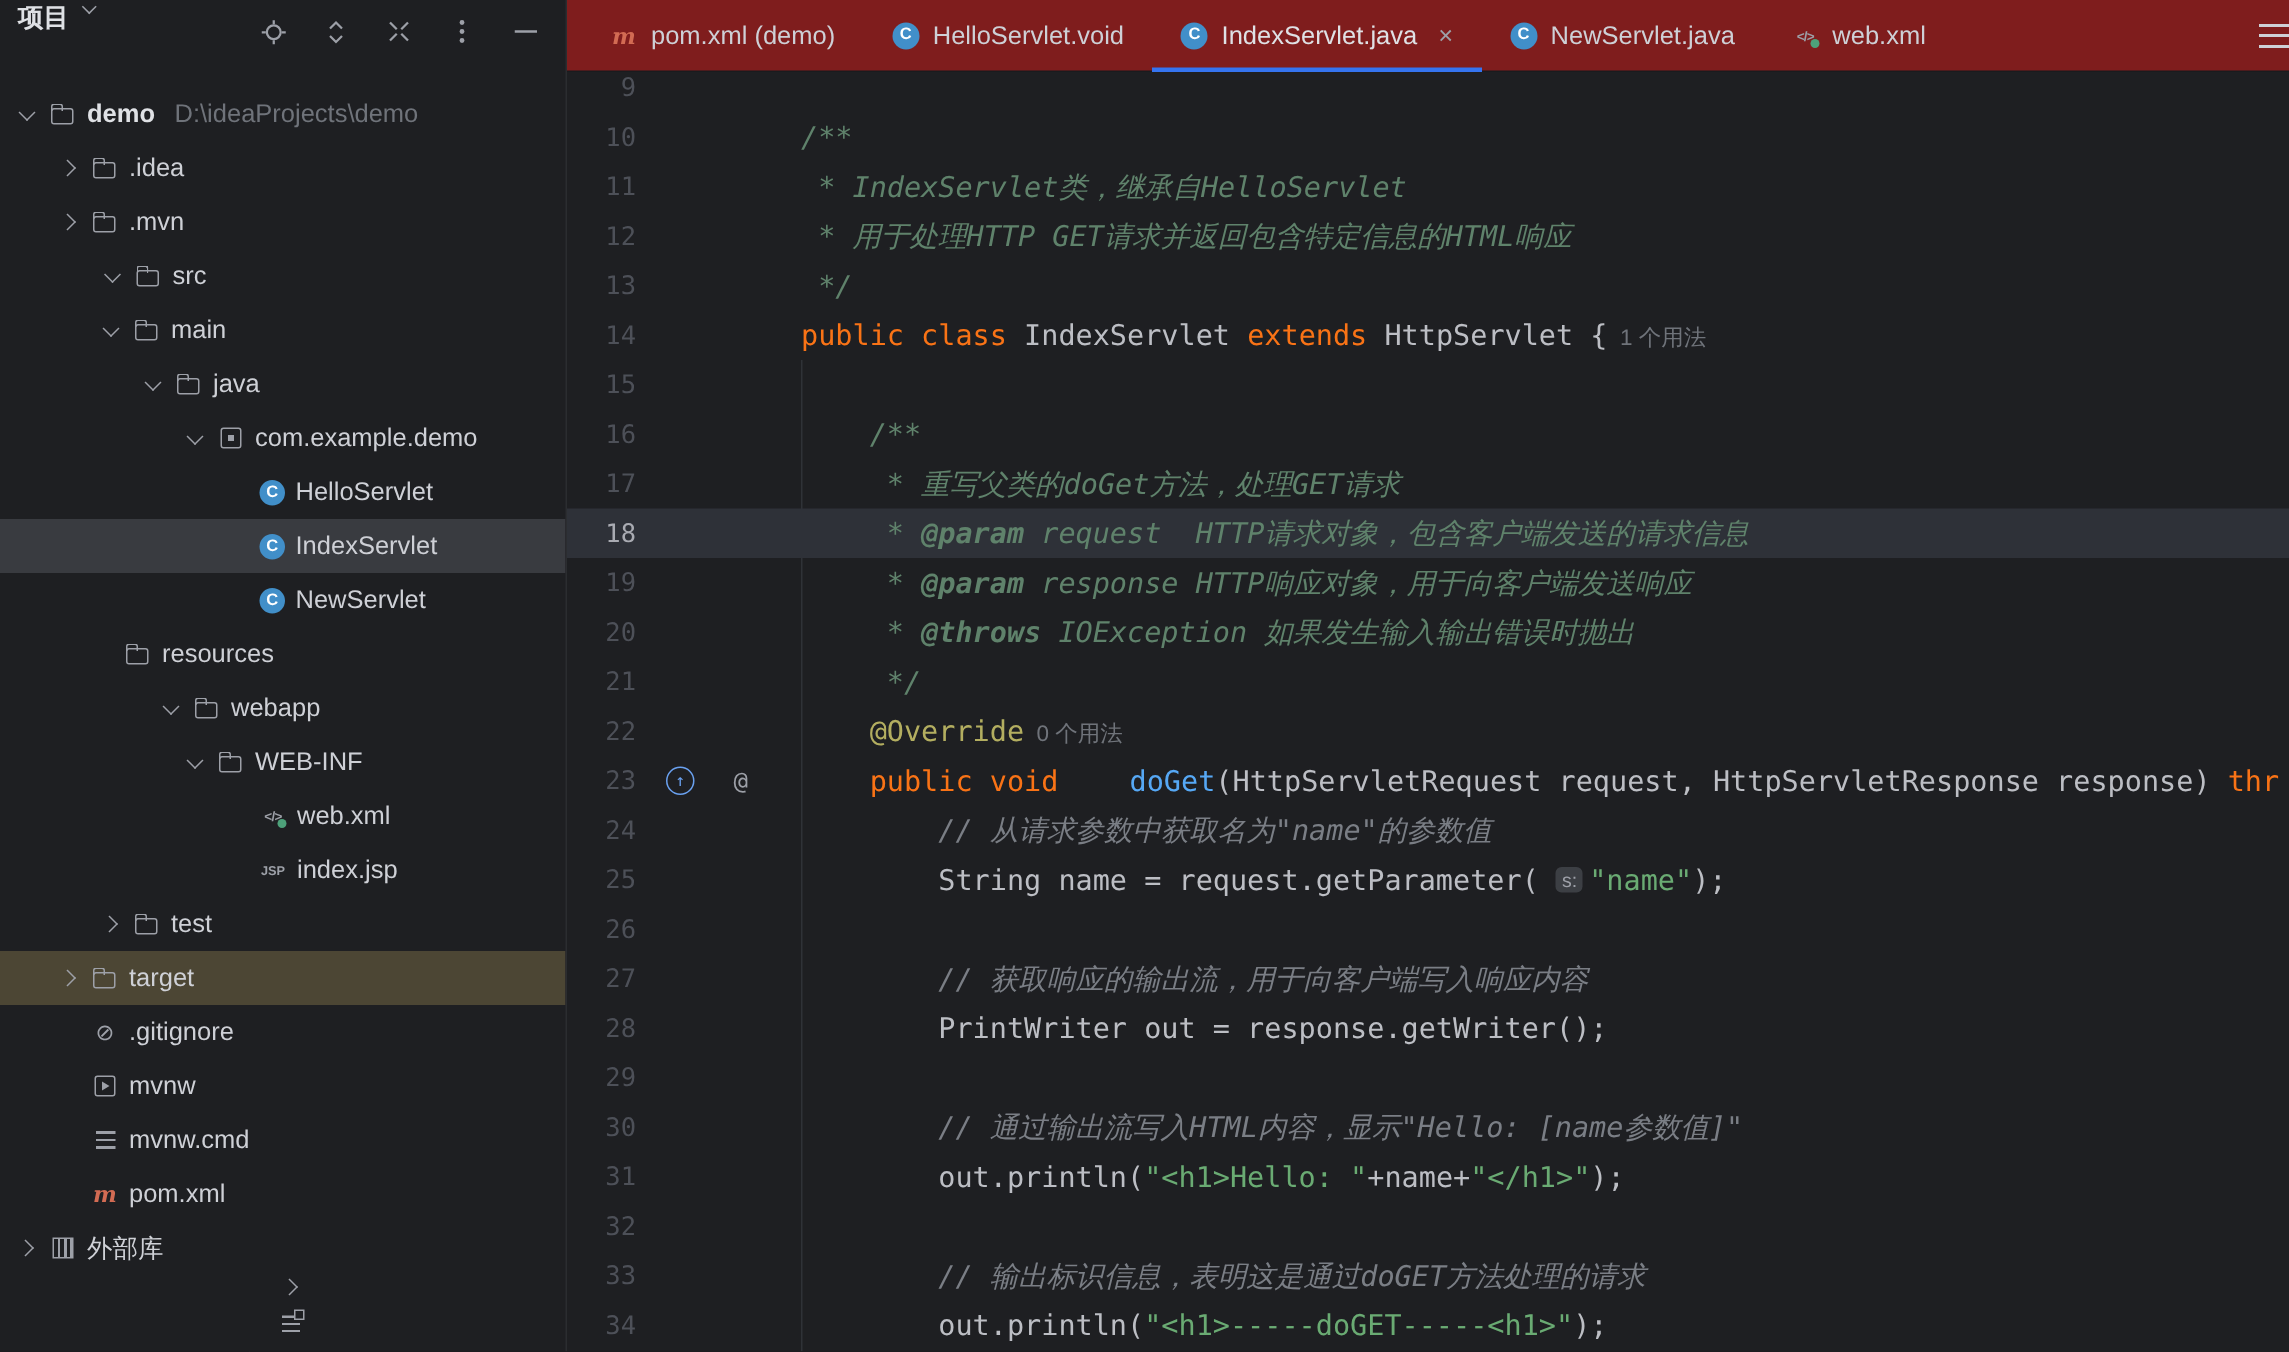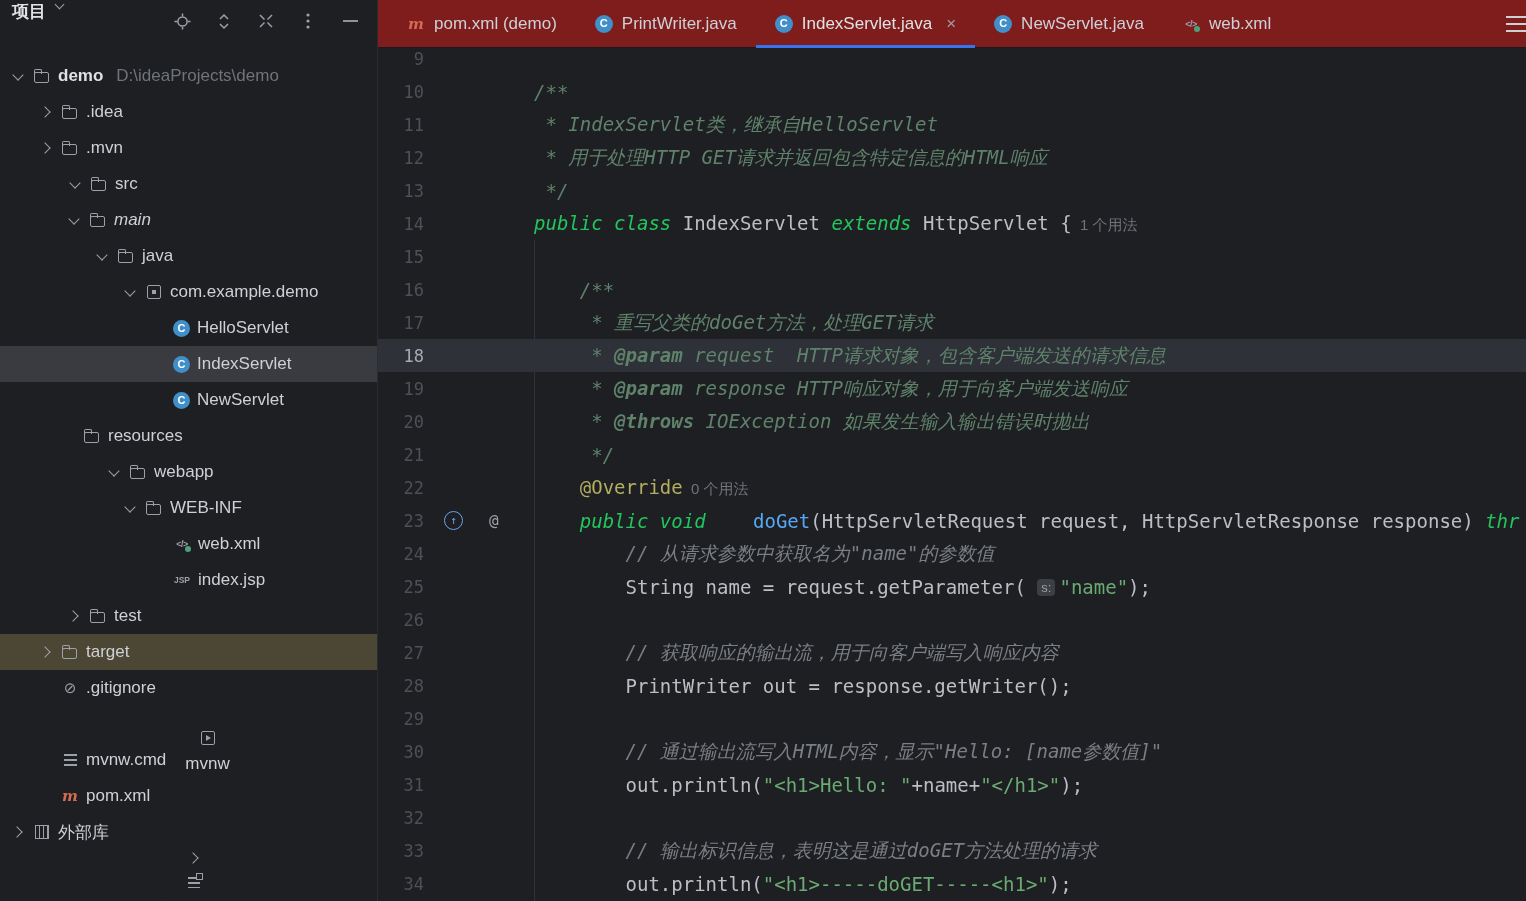--- a/index.html
+++ b/index.html
@@ -78,21 +78,21 @@
   .lines{position:relative;margin-top:-6px;z-index:1;}
   .cline{height:33px;display:flex;align-items:center;font-size:19px;white-space:pre;}
   .cline.hl{background:#2E3138;}
   .ln{width:46px;flex:none;text-align:right;color:#4D5058;font-size:17px;cursor:pointer;}
   .cline.hl .ln{color:#A9ABB2;}
   .gut{width:110px;flex:none;display:flex;align-items:center;gap:26px;padding-left:20px;box-sizing:border-box;}
   .g-override{width:17px;height:17px;border:1.5px solid #6AA1F0;border-radius:50%;color:#6AA1F0;
     display:inline-flex;align-items:center;justify-content:center;font-size:11px;cursor:pointer;flex:none;}
   .g-at{color:#9DA0A8;font-size:16px;cursor:pointer;font-family:"DejaVu Sans Mono",monospace;}
   .codetx{flex:none;}
-  .tk-k{color:#22c55e;font-style:italic;}
+  .tk-k{color:#f97316;}
   .tk-d{color:#BCBEC4;}
   .tk-doc{color:#5F826B;font-style:italic;}
   .tk-tag{color:#5F826B;font-style:italic;font-weight:700;}
   .tk-cmt{color:#7A7E85;font-style:italic;}
   .tk-s{color:#6AAB73;}
   .tk-m{color:#56A8F5;margin-left:36px;}
   .tk-an{color:#B3AE60;}
   .tk-hint{color:#6F737A;font-size:15px;font-family:"Liberation Sans",sans-serif;}
   .chip{display:inline-block;background:#3C3F44;color:#9DA0A8;border-radius:4px;font-size:13px;
     line-height:17px;padding:0 4px;margin-right:4px;transform:translateY(-2px);
@@ -160,21 +160,21 @@
         <div class="tree-row" style="padding-left: 38px;">
           <span class="chev closed"></span>
           <span class="ticon i-folder"></span>
           <span class="tlabel">.mvn</span>
         </div>
         <div class="tree-row" style="padding-left: 38px; margin-left: 29px;">
           <span class="chev open"></span>
           <span class="ticon i-folder"></span>
           <span class="tlabel">src</span>
         </div>
-        <div class="tree-row" style="padding-left: 66px; font-style: italic;">
+        <div class="tree-row" style="padding-left: 66px;">
           <span class="chev open"></span>
           <span class="ticon i-folder"></span>
           <span class="tlabel">main</span>
         </div>
         <div class="tree-row" style="padding-left: 94px;">
           <span class="chev open"></span>
           <span class="ticon i-folder"></span>
           <span class="tlabel">java</span>
         </div>
         <div class="tree-row" style="padding-left: 122px;">
@@ -230,21 +230,21 @@
         <div class="tree-row highlight" style="padding-left: 38px;">
           <span class="chev closed"></span>
           <span class="ticon i-folder"></span>
           <span class="tlabel">target</span>
         </div>
         <div class="tree-row" style="padding-left: 38px;">
           <span class="chev "></span>
           <span class="ticon i-ignored"></span>
           <span class="tlabel">.gitignore</span>
         </div>
-        <div class="tree-row" style="padding-left: 38px; flex-direction: column;">
+        <div class="tree-row" style="padding-left: 38px;">
           <span class="chev "></span>
           <span class="ticon i-run"></span>
           <span class="tlabel">mvnw</span>
         </div>
         <div class="tree-row" style="padding-left: 38px;">
           <span class="chev "></span>
           <span class="ticon i-cmd"></span>
           <span class="tlabel">mvnw.cmd</span>
         </div>
         <div class="tree-row" style="padding-left: 38px;">
@@ -267,21 +267,21 @@
 
   <div class="editor-pane">
     <div class="tabbar">
       <div class="tab-list">
           <div class="tab">
             <span class="ticon i-maven"></span>
             <span class="tab-label">pom.xml (demo)</span>
           </div>
           <div class="tab">
             <span class="ticon i-class"></span>
-            <span class="tab-label">PrintWriter.java</span>
+            <span class="tab-label">HelloServlet.void</span>
           </div>
           <div class="tab active">
             <span class="ticon i-class"></span>
             <span class="tab-label">IndexServlet.java</span>
             <span class="tab-close">×</span>
           </div>
           <div class="tab">
             <span class="ticon i-class"></span>
             <span class="tab-label">NewServlet.java</span>
           </div>

